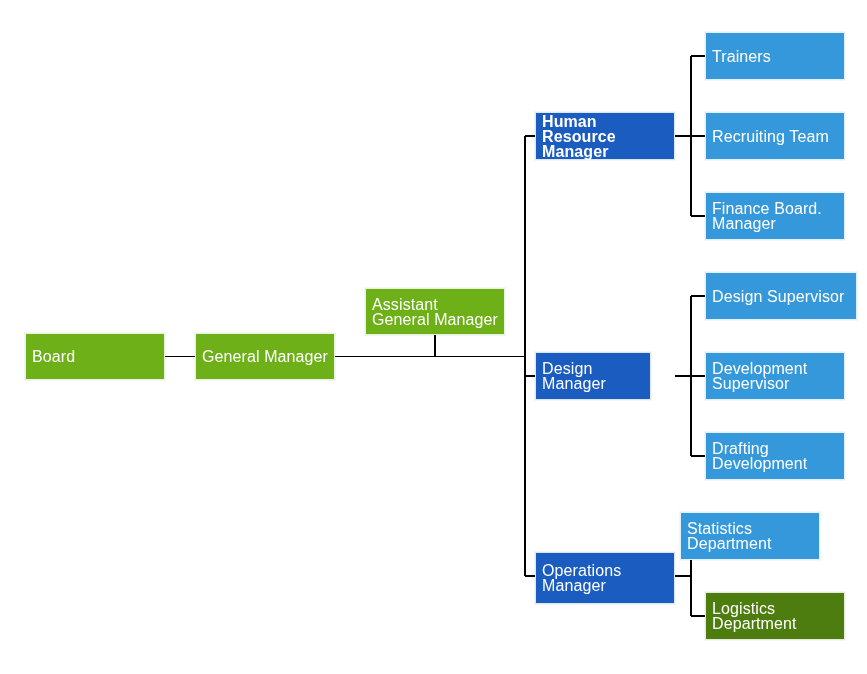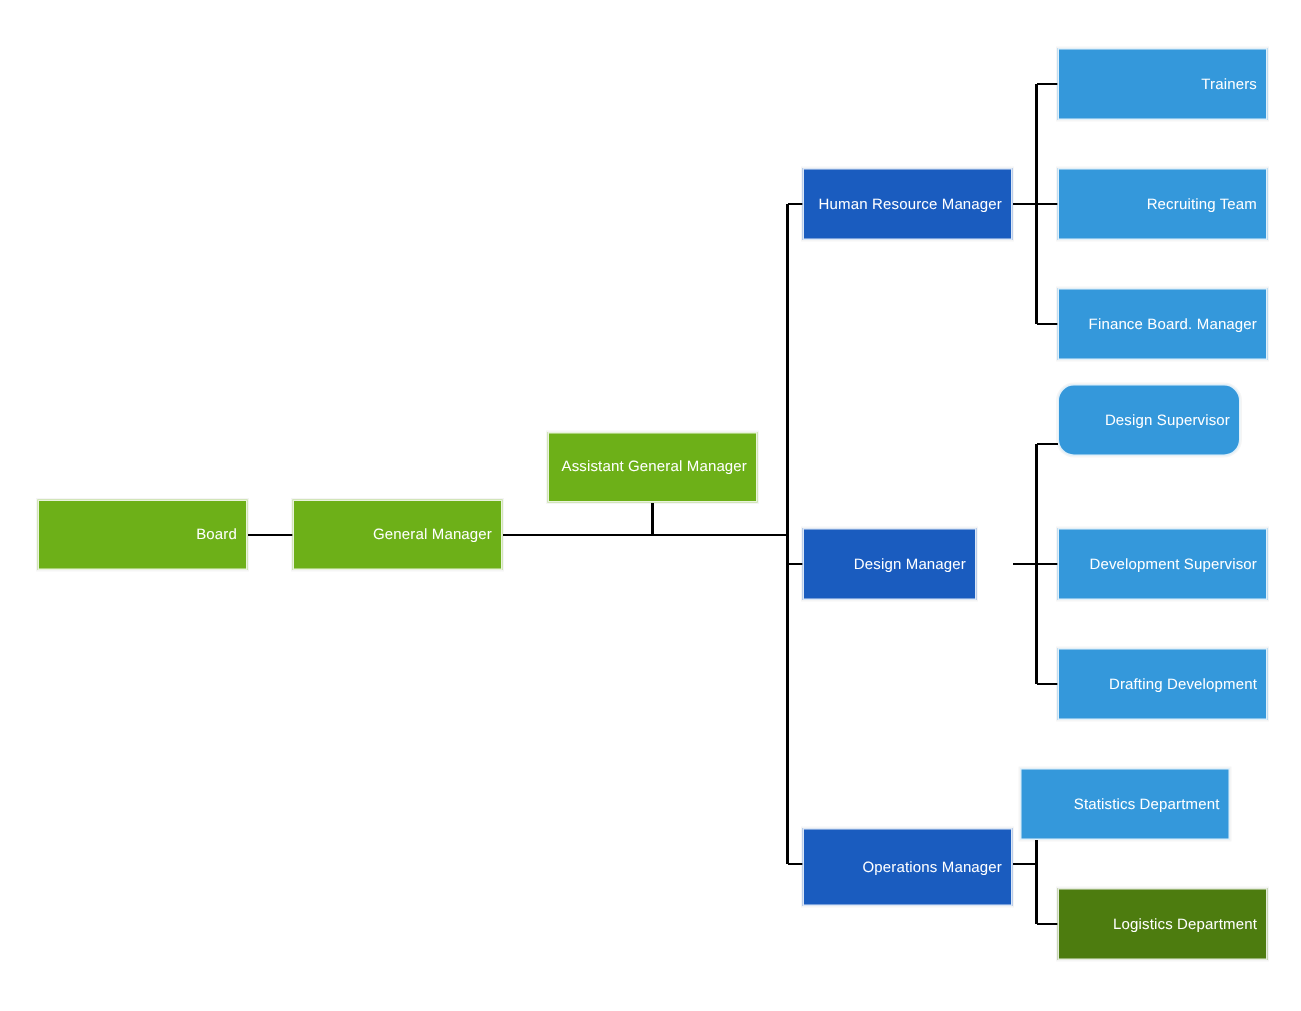--- a/index.html
+++ b/index.html
@@ -24,23 +24,23 @@
     top: 0;
     width: 867px;
     height: 674px;
   }
   .node {
     position: absolute;
     box-sizing: border-box;
     display: flex;
     align-items: center;
     justify-content: center;
-    text-align: right;
+    text-align: left;
     color: #ffffff;
-    font-size: 10px;
+    font-size: 16px;
     line-height: 15px;
     letter-spacing: 0.1px;
     padding: 10px 6px;
     border: 1px solid rgba(255,255,255,0.85);
     box-shadow: 0 0 0 1px rgba(0,0,0,0.04);
     z-index: 2;
   }
   .node-label {
     display: block;
     width: 100%;
@@ -88,39 +88,39 @@
 
   <div class="node" style="left: 25px; top: 333px; width: 140px; height: 47px; background: rgb(109, 176, 24);">
     <span class="node-label">Board</span>
   </div>
   <div class="node" style="left: 195px; top: 333px; width: 140px; height: 47px; background: rgb(109, 176, 24);">
     <span class="node-label">General Manager</span>
   </div>
   <div class="node" style="left: 365px; top: 288px; width: 140px; height: 47px; background: rgb(109, 176, 24);">
     <span class="node-label">Assistant General Manager</span>
   </div>
-  <div class="node" style="left: 535px; top: 112px; width: 140px; height: 48px; background: rgb(26, 92, 191);">
+  <div class="node" style="left: 535px; top: 112px; width: 140px; height: 48px; background: rgb(26, 92, 191); font-weight: bold;">
     <span class="node-label">Human Resource Manager</span>
   </div>
   <div class="node" style="left: 535px; top: 352px; width: 116px; height: 48px; background: rgb(26, 92, 191);">
     <span class="node-label">Design Manager</span>
   </div>
   <div class="node" style="left: 535px; top: 552px; width: 140px; height: 52px; background: rgb(26, 92, 191);">
     <span class="node-label">Operations Manager</span>
   </div>
   <div class="node" style="left: 705px; top: 32px; width: 140px; height: 48px; background: rgb(52, 152, 219);">
     <span class="node-label">Trainers</span>
   </div>
   <div class="node" style="left: 705px; top: 112px; width: 140px; height: 48px; background: rgb(52, 152, 219);">
     <span class="node-label">Recruiting Team</span>
   </div>
   <div class="node" style="left: 705px; top: 192px; width: 140px; height: 48px; background: rgb(52, 152, 219);">
     <span class="node-label">Finance Board. Manager</span>
   </div>
-  <div class="node" style="left: 705px; top: 256px; width: 122px; height: 48px; background: rgb(52, 152, 219); border-radius: 11px;">
+  <div class="node" style="left: 705px; top: 272px; width: 152px; height: 48px; background: rgb(52, 152, 219);">
     <span class="node-label">Design Supervisor</span>
   </div>
   <div class="node" style="left: 705px; top: 352px; width: 140px; height: 48px; background: rgb(52, 152, 219);">
     <span class="node-label">Development Supervisor</span>
   </div>
   <div class="node" style="left: 705px; top: 432px; width: 140px; height: 48px; background: rgb(52, 152, 219);">
     <span class="node-label">Drafting Development</span>
   </div>
   <div class="node" style="left: 680px; top: 512px; width: 140px; height: 48px; background: rgb(52, 152, 219);">
     <span class="node-label">Statistics Department</span>

